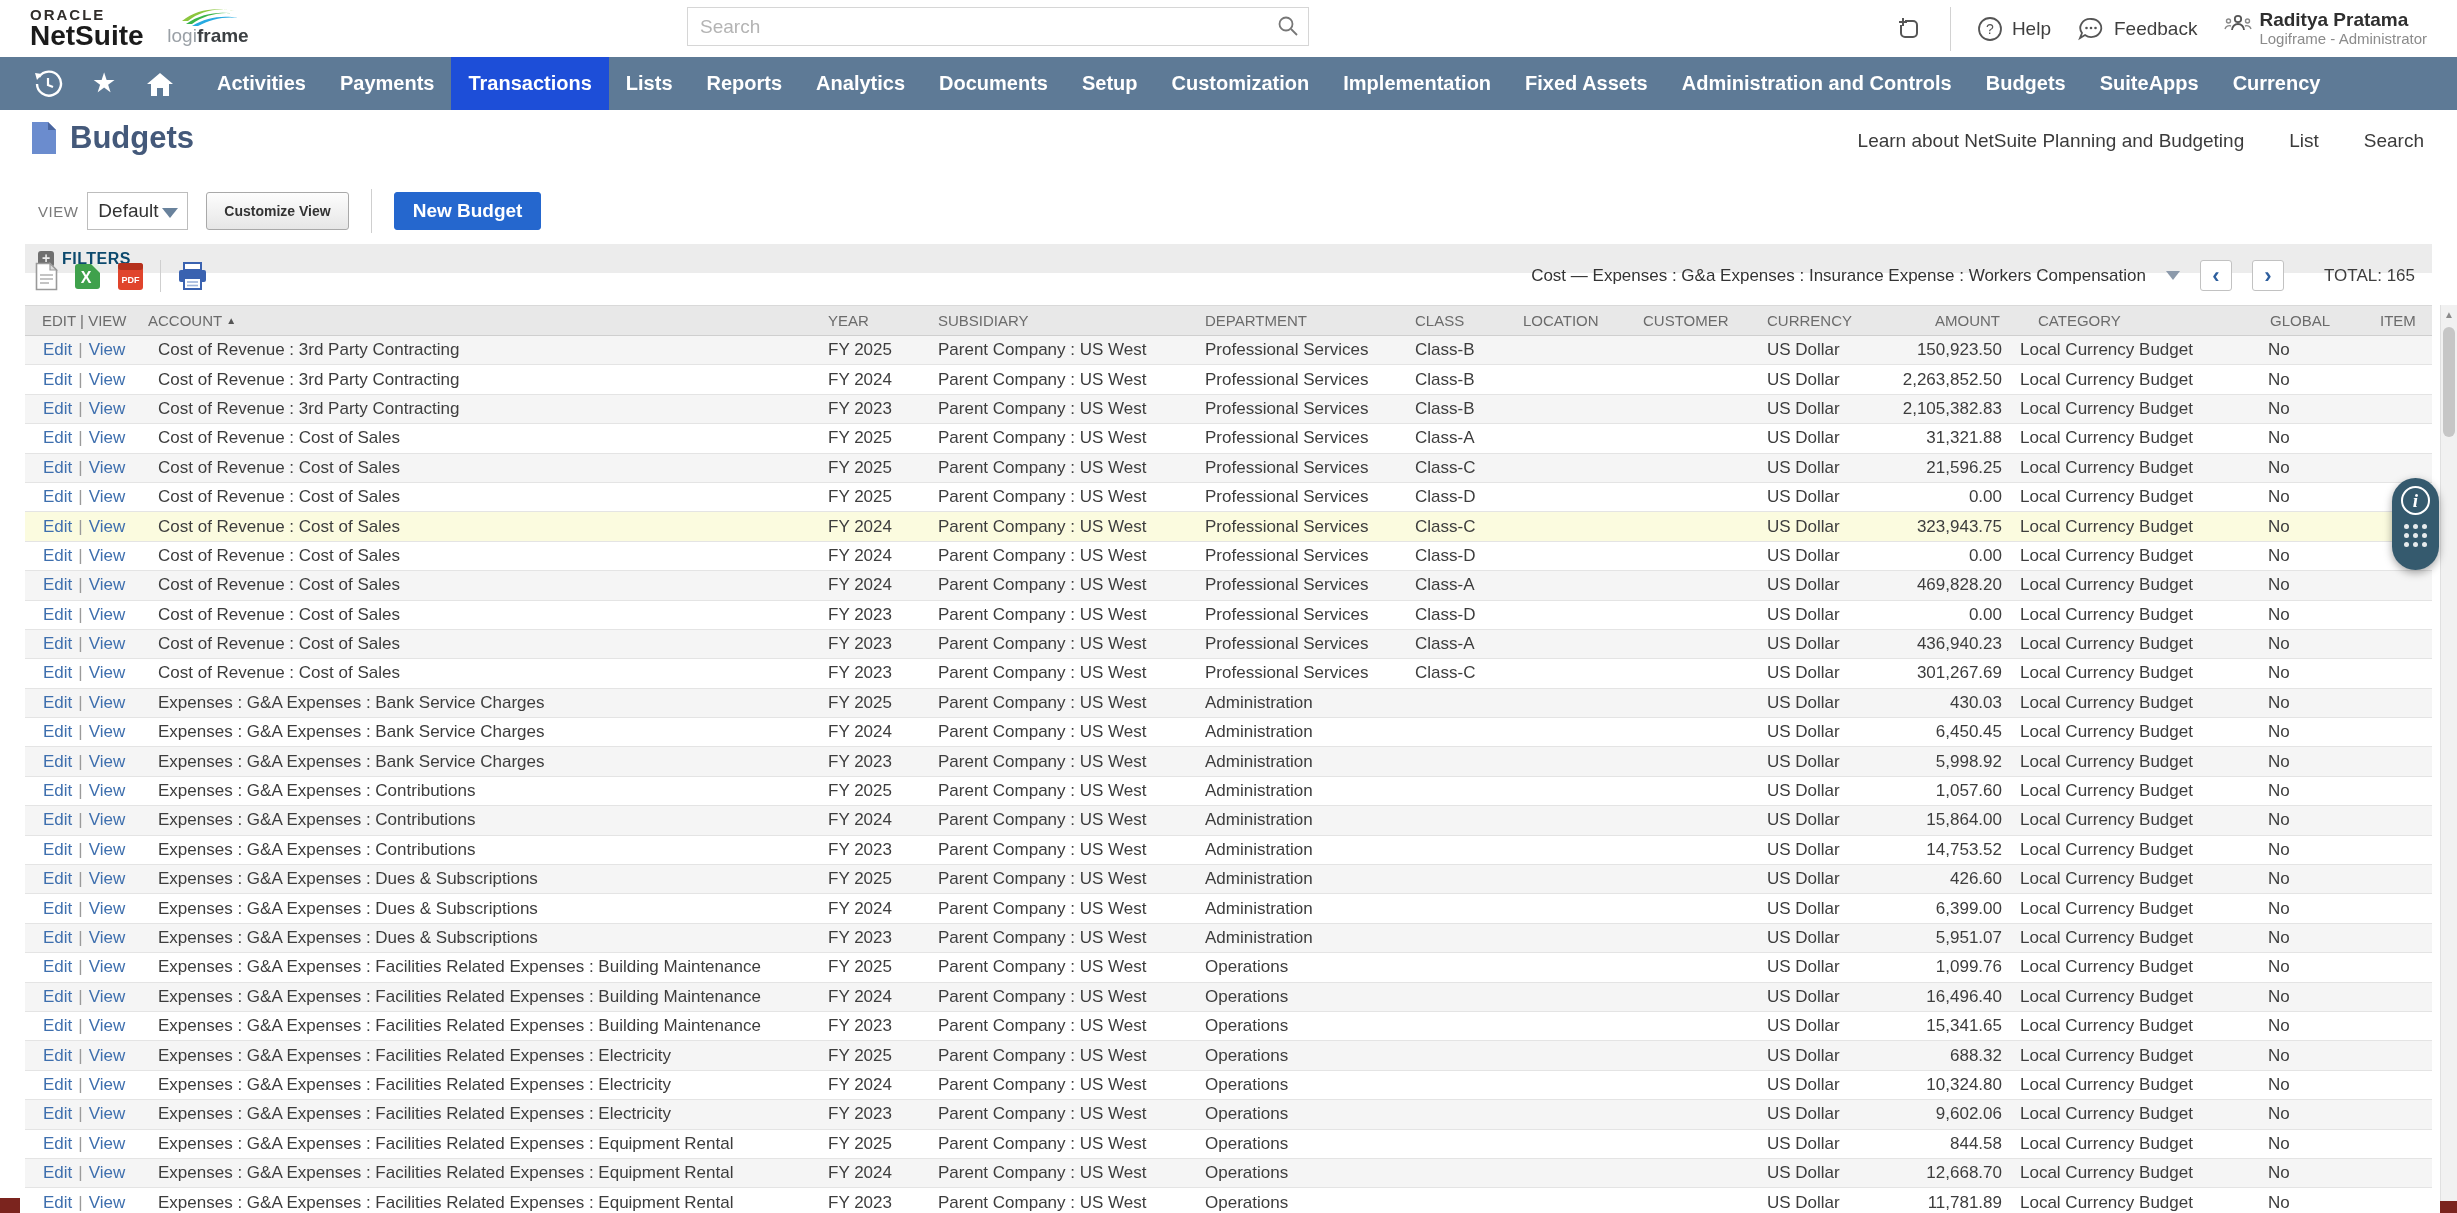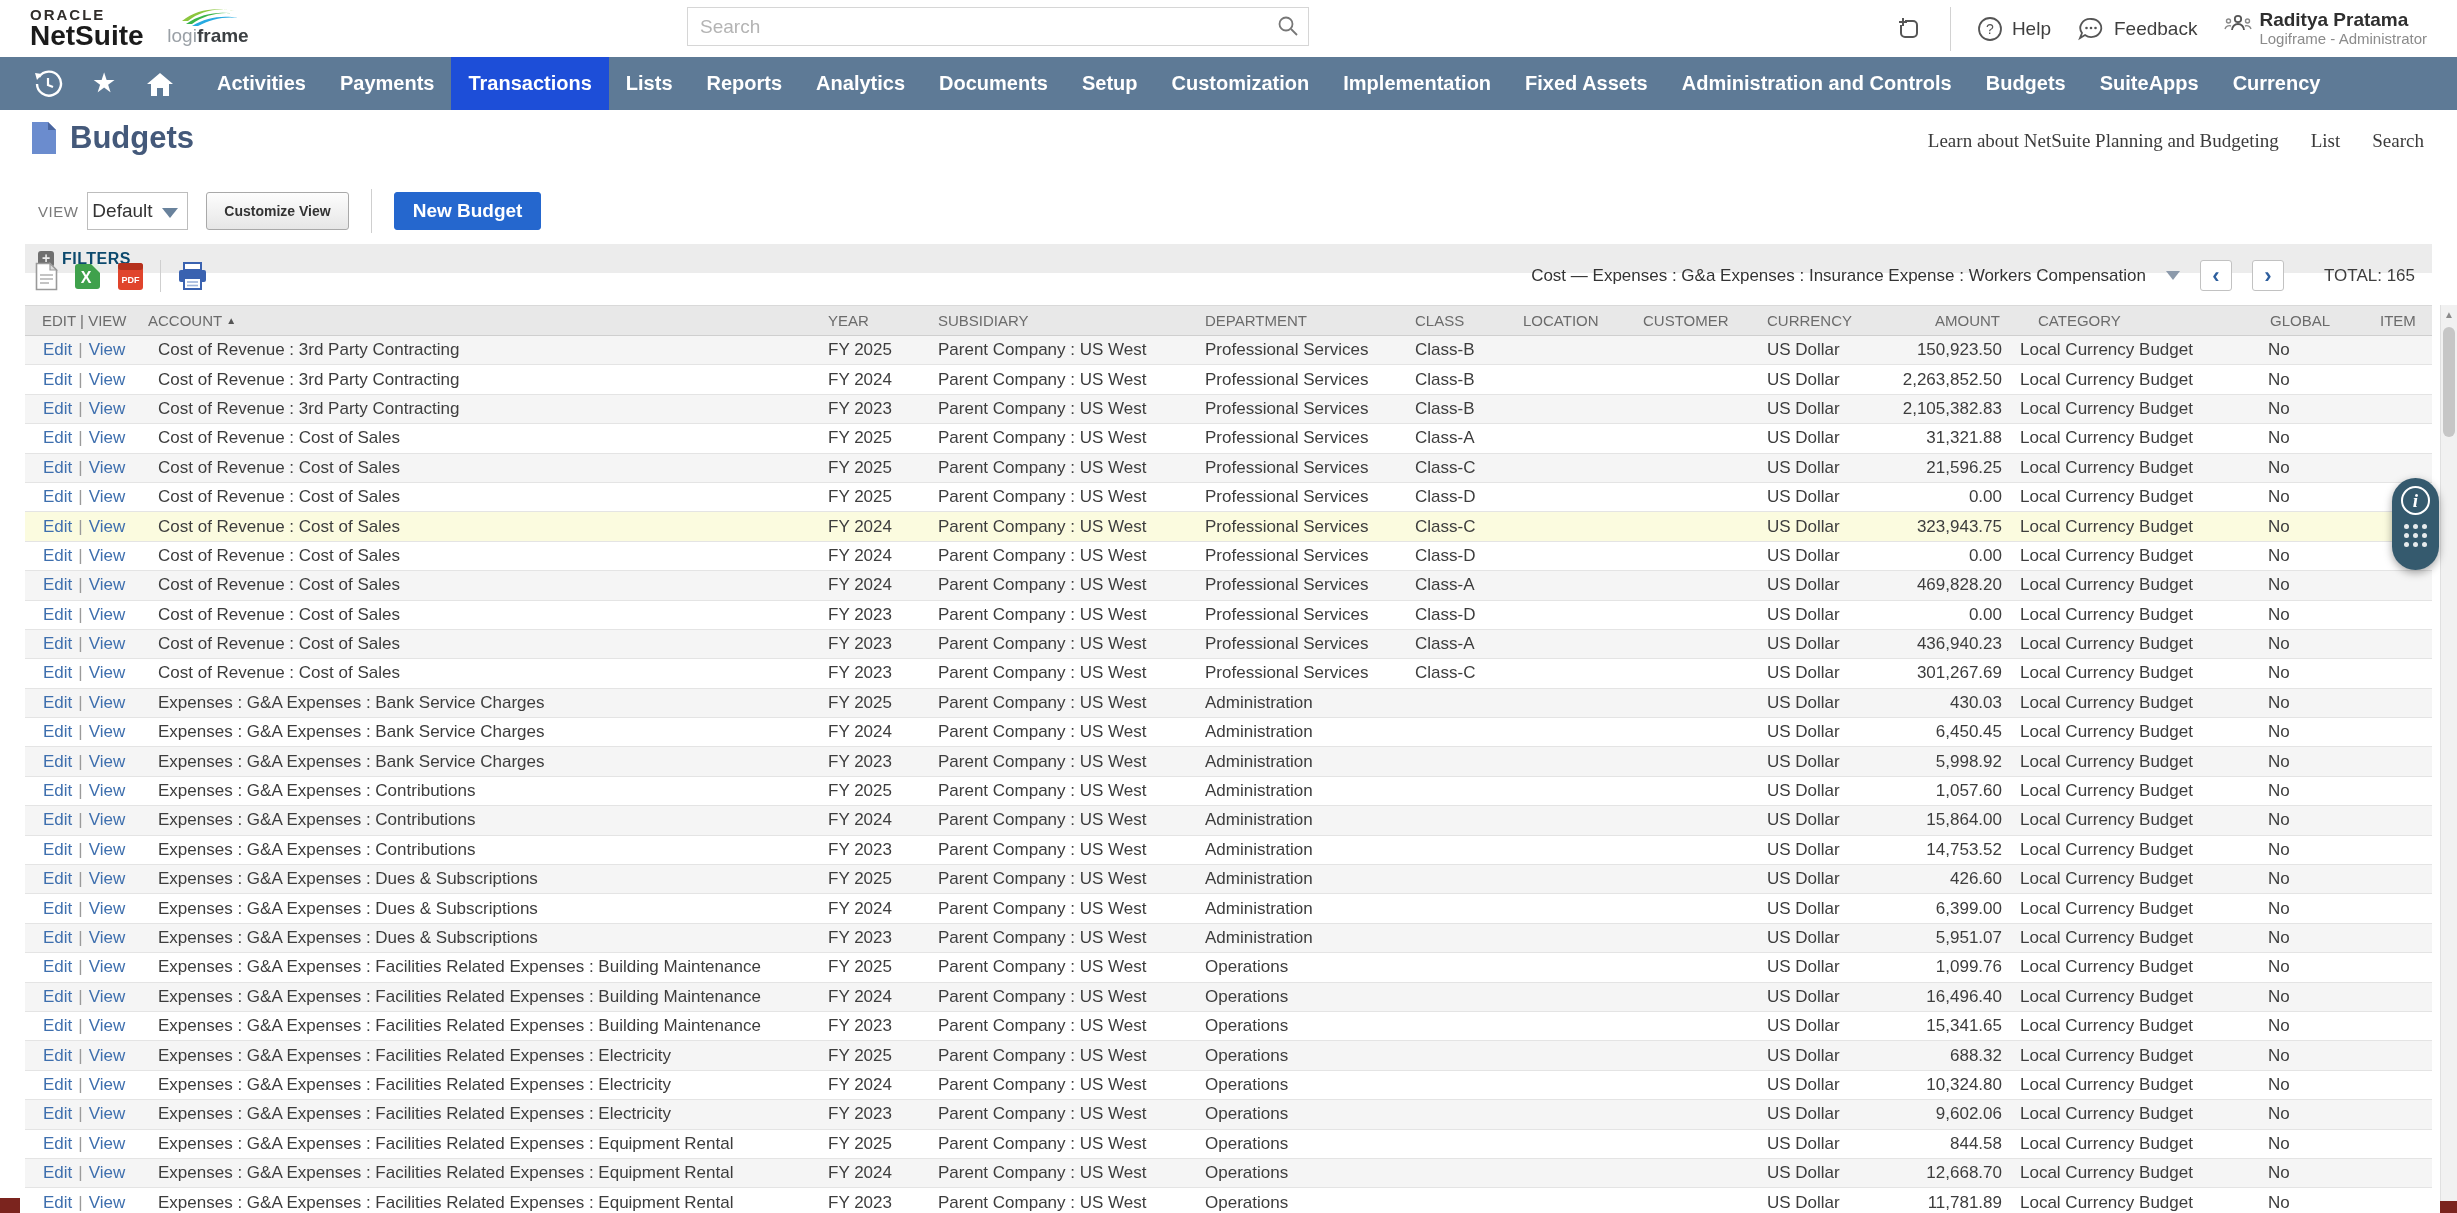--- a/index.html
+++ b/index.html
@@ -47,28 +47,28 @@
   .nav-items { display:flex; align-items:stretch; margin-left:12px; }
   .nav-item {
     padding:0 17px; color:#fff; font-size:20px; font-weight:600;
     display:flex; align-items:center; cursor:pointer; white-space:nowrap;
   }
   .nav-item.active { background:#1d4ed8; }
 
   
   .title-row { position:absolute; top:120px; left:30px; display:flex; align-items:center; gap:12px; }
   .page-title { font-size:31px; font-weight:bold; color:#44597a; }
-  .title-links { position:absolute; top:130px; right:33px; display:flex; gap:32px;font-family:Liberation Serif, serif; }
+  .title-links { position:absolute; top:130px; right:33px; display:flex; gap:45px; }
   .title-links a { color:#3b3b3b; font-size:19px; cursor:pointer; }
 
   .actions-row { position:absolute; top:192px; left:38px; height:38px; display:flex; align-items:center; }
   .view-label { font-size:15px; color:#7a7a7a; margin-right:9px; letter-spacing:0.5px; }
   .view-select {
     width:101px; height:38px; border:1px solid #bdbdbd; background:#fff; position:relative;
-    display:flex; align-items:center; padding-left:4px; font-size:19px; color:#333; cursor:pointer;
+    display:flex; align-items:center; padding-left:10px; font-size:19px; color:#333; cursor:pointer;
   }
   .view-select .caret {
     position:absolute; right:9px; top:15px; width:0; height:0;
     border-left:8px solid transparent; border-right:8px solid transparent; border-top:10px solid #69829c;
   }
   .btn-gray {
     margin-left:18px; height:38px; padding:0 17px; font-size:14px; font-weight:600; color:#333;
     background:linear-gradient(#fdfdfd,#e6e6e6); border:1px solid #a9a9a9; border-radius:3px; cursor:pointer;
     display:flex; align-items:center;
   }

